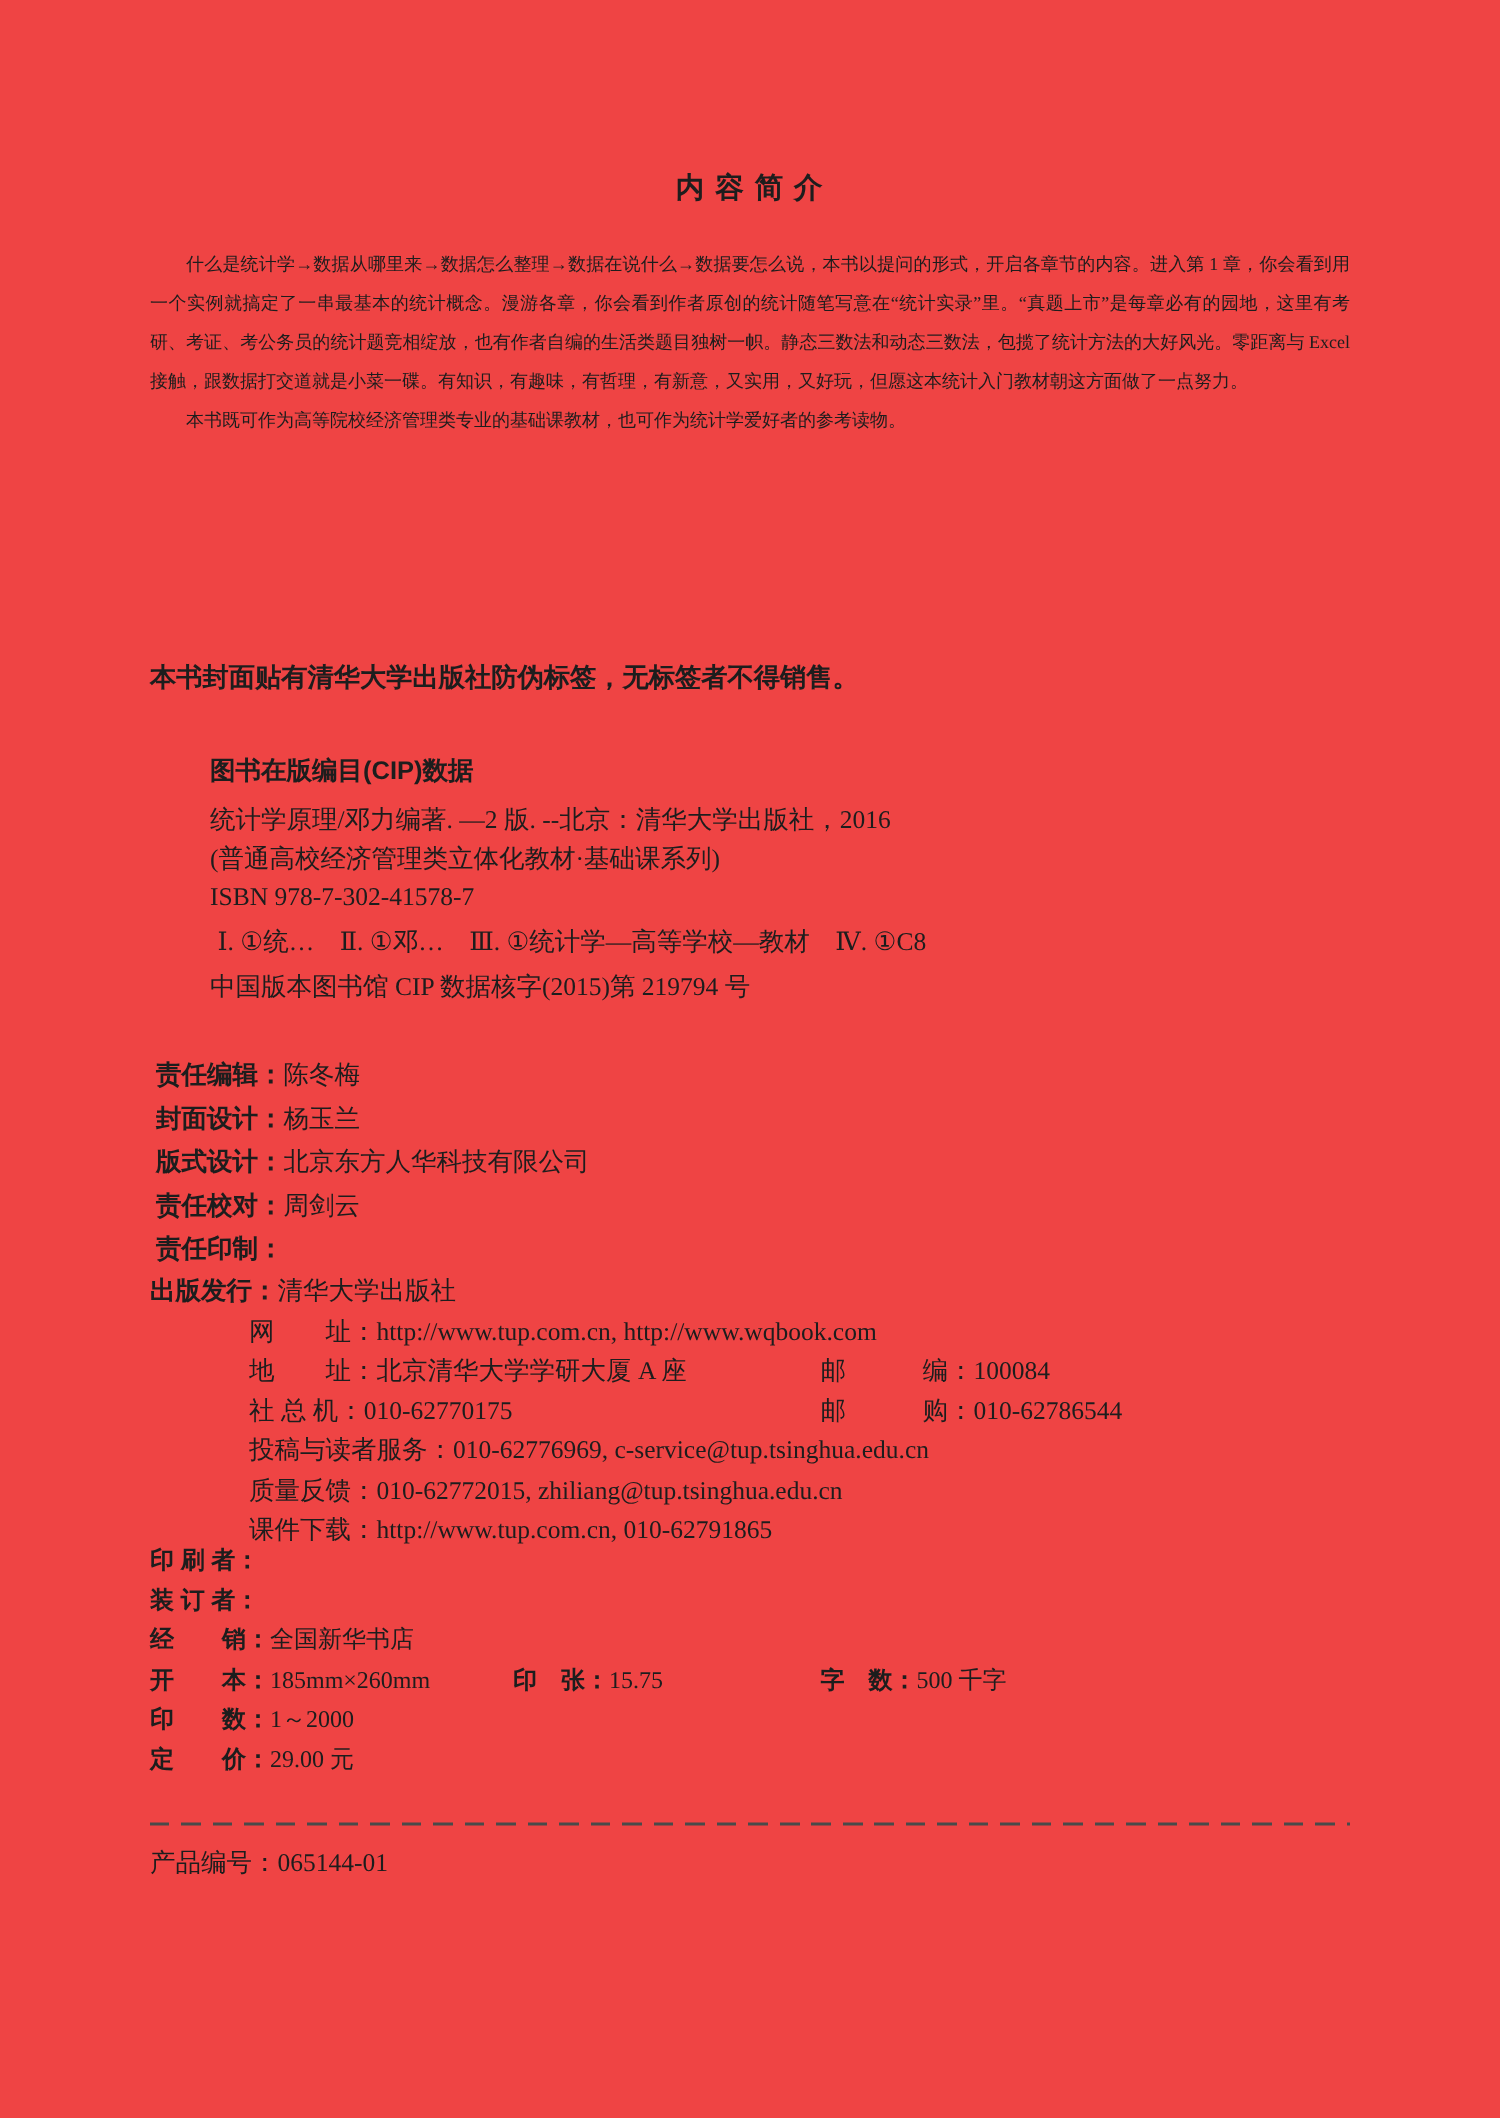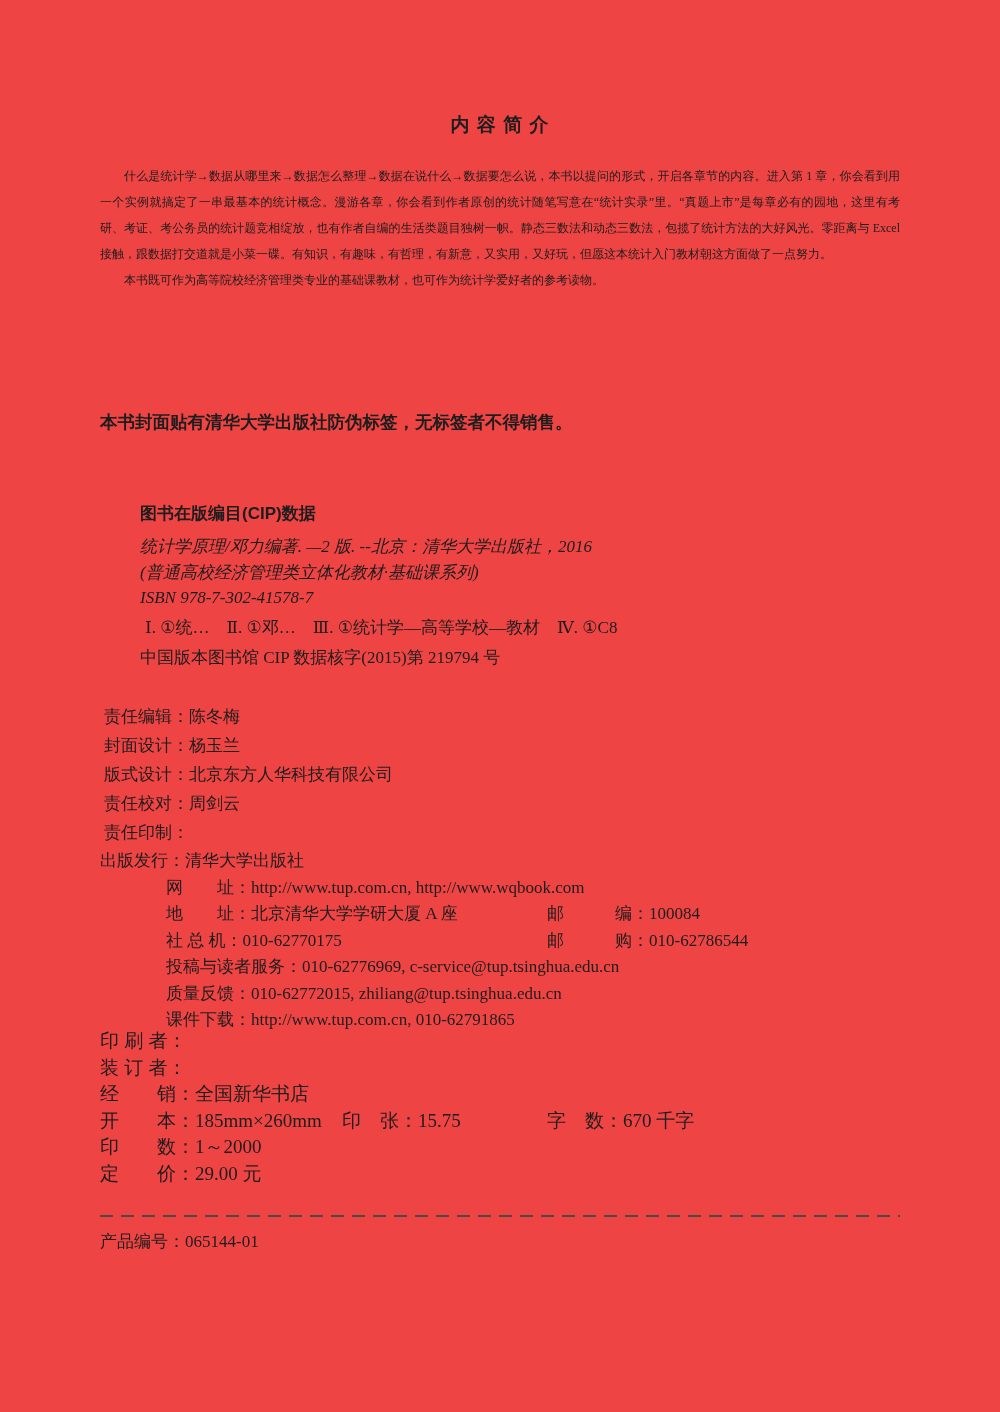--- a/index.html
+++ b/index.html
@@ -6,42 +6,42 @@
   .page {
     position:relative;
     width:1000px; height:1412px;
     background:#ef4444;
     font-family:"Liberation Serif","DejaVu Serif",serif;
     color:#1d1d1d;
     overflow:hidden;
   }
   .abs { position:absolute; left:100px; width:800px; }
   .sans-b { font-family:"Liberation Sans","DejaVu Sans",sans-serif; font-weight:700; }
-  .lbl { font-family:"Liberation Sans","DejaVu Sans",sans-serif; font-weight:400; white-space:pre; }
+  .lbl { font-family:"Liberation Sans","DejaVu Sans",sans-serif; font-weight:700; white-space:pre; }
   .val { white-space:pre; }
 
   #title { top:112px; text-align:center; font-size:19px; letter-spacing:1px; }
 
   #intro { top:163px; font-size:12px; line-height:26px; text-align:justify; }
   #intro p { margin:0; text-indent:2em; }
 
-  #notice { top:408px; font-size:17.5px; line-height:29px; }
+  #notice { top:437px; font-size:17.5px; line-height:29px; }
 
   #cip-heading { top:502px; padding-left:40px; font-size:17px; width:760px; }
-  #cip-body { top:534px; padding-left:40px; font-size:17px; line-height:25.5px; width:760px;font-style:italic; }
+  #cip-body { top:534px; padding-left:40px; font-size:17px; line-height:25.5px; width:760px; }
   #cip-class { top:616px; padding-left:45px; font-size:17px; width:755px; }
   #cip-record { top:646px; padding-left:40px; font-size:17px; width:760px; }
 
   #credits { top:702px; padding-left:4px; font-size:17px; line-height:29px; width:796px; }
 
   #publisher { top:848px; font-size:17px; line-height:26.5px; }
   #publisher .row { position:relative; }
   .indent { padding-left:66px; }
 
-  #printing { top:1028px; font-size:19px; line-height:26.5px; }
+  #printing { top:1028px; font-size:16px; line-height:26.5px; }
   #printing .row { position:relative; }
 
   .mid  { position:absolute; left:242px; top:0; white-space:pre; }
   .col2 { position:absolute; left:447px; top:0; white-space:pre; }
 
   #separator {
     top:1215px; height:2px;
     background:repeating-linear-gradient(90deg,#4a4a4a 0 13px,transparent 13px 21px);
   }
   #product { top:1230px; font-size:17px; }
@@ -124,21 +124,21 @@
     </div>
     <div class="row">
       <span class="lbl">装 订 者：</span><span class="val"></span>
     </div>
     <div class="row">
       <span class="lbl">经　　销：</span><span class="val">全国新华书店</span>
     </div>
     <div class="row">
       <span class="lbl">开　　本：</span><span class="val">185mm×260mm</span>
       <span class="mid"><span class="lbl">印　张：</span><span class="val">15.75</span></span>
-      <span class="col2"><span class="lbl">字　数：</span><span class="val">670 千字</span></span>
+      <span class="col2"><span class="lbl">字　数：</span><span class="val">500 千字</span></span>
     </div>
     <div class="row">
       <span class="lbl">印　　数：</span><span class="val">1～2000</span>
     </div>
     <div class="row">
       <span class="lbl">定　　价：</span><span class="val">29.00 元</span>
     </div>
   </div>
 
   <div id="separator" class="abs"></div>

